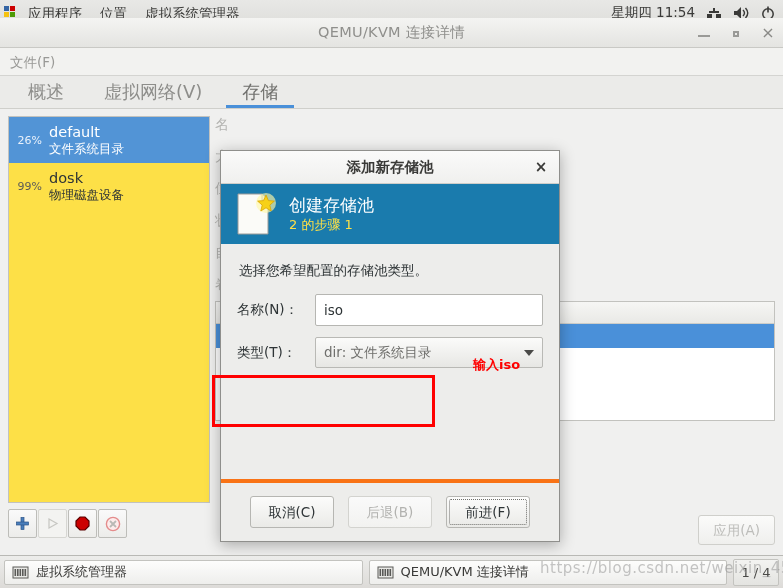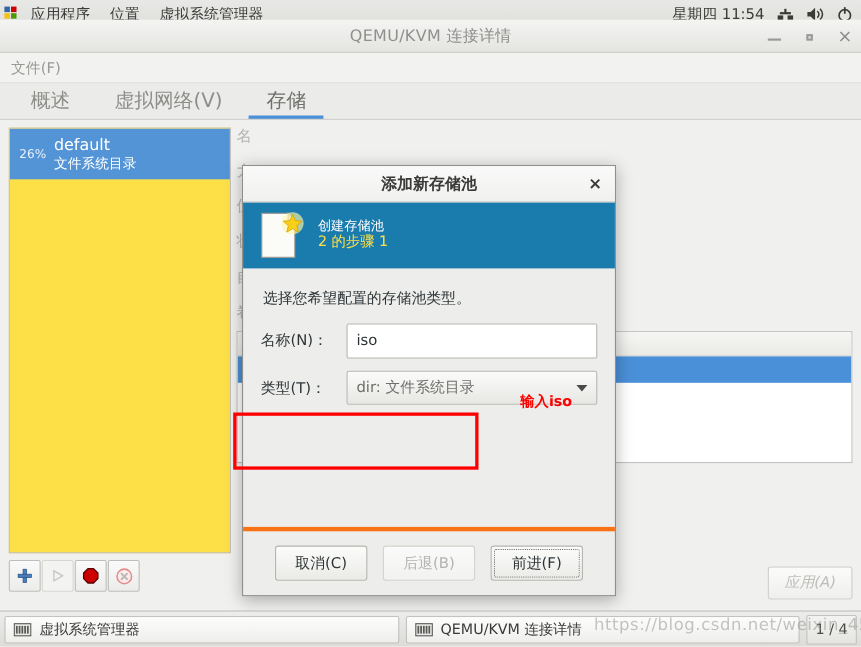--- a/index.html
+++ b/index.html
@@ -112,21 +112,21 @@
     position:absolute;left:0;top:185px;right:0;height:120px;
     background:#fff;border:1px solid #c2c2be;box-sizing:border-box;overflow:hidden;
   }
   .volhdr{
     height:22px;background:linear-gradient(#f6f6f4,#e9e9e6);
     border-bottom:1px solid #cdcdc9;font-size:12.5px;color:#b0b0ad;
     line-height:22px;padding-left:6px;box-sizing:border-box;
   }
   .volrow{height:24px;background:#4a90d9;color:#fff;font-size:13px;line-height:24px;padding-left:6px;box-sizing:border-box;}
 
-  .applybar{position:absolute;right:8px;bottom:10px;font-style:italic;}
+  .applybar{position:absolute;right:8px;bottom:10px;}
   .applybtn{
     min-width:72px;height:30px;padding:0 14px;box-sizing:border-box;
     background:linear-gradient(#fbfbfa,#efefed);border:1px solid #cfcfcb;border-radius:3px;
     font-size:13.5px;color:#bdbdba;line-height:28px;text-align:center;
   }
 
   
   .dialog{
     position:absolute;left:228px;top:66px;width:340px;height:392px;
     background:#ededeb;border:1px solid #8f8f8c;box-sizing:border-box;
@@ -141,21 +141,21 @@
   .dlg-title .t{font-size:14.5px;font-weight:bold;color:#3a3a38;}
   .dlg-x{
     position:absolute;right:10px;top:8px;width:16px;height:16px;
     font-size:15px;line-height:16px;text-align:center;color:#3a3a38;font-weight:bold;
   }
   .banner{
     height:60px;background:#1a7bad;display:flex;align-items:center;gap:12px;
     padding:0 14px;box-sizing:border-box;
   }
   .bn-txt{display:flex;flex-direction:column;line-height:1.25;}
-  .bn-h{font-size:12px;color:#ffffff;}
+  .bn-h{font-size:17px;color:#ffffff;}
   .bn-s{font-size:13px;color:#fde047;}
 
   .dlg-body{position:relative;height:264px;padding:18px 16px 0 16px;box-sizing:border-box;}
   .prompt{font-size:13.5px;color:#2e3436;margin:0 0 14px 2px;}
   .frow{display:flex;align-items:center;margin-bottom:11px;}
   .flab{width:78px;font-size:13.5px;color:#2e3436;flex:none;}
   .ftxt{
     flex:1;height:32px;background:#fff;border:1px solid #b6b6b2;border-radius:2px;
     font-size:13.5px;color:#2e3436;line-height:30px;padding:0 8px;box-sizing:border-box;
   }
@@ -279,20 +279,27 @@
       </div>
 
       <div class="split">
 
         <div class="leftpane">
           <div class="pool sel">
             <span class="pct">26%</span>
             <span class="pnames">
               <span class="pname">default</span>
               <span class="ptype">文件系统目录</span>
+            </span>
+          </div>
+          <div class="pool">
+            <span class="pct">99%</span>
+            <span class="pnames">
+              <span class="pname">dosk</span>
+              <span class="ptype">物理磁盘设备</span>
             </span>
           </div>
         </div>
 
         <div class="lefttools">
           <span class="ltbtn">
             <svg width="15" height="15" viewBox="0 0 15 15">
               <rect x="6" y="1.5" width="3" height="12" fill="#4a7ebb" stroke="#2b5489" stroke-width=".7"></rect>
               <rect x="1.5" y="6" width="12" height="3" fill="#4a7ebb" stroke="#2b5489" stroke-width=".7"></rect>
             </svg>

